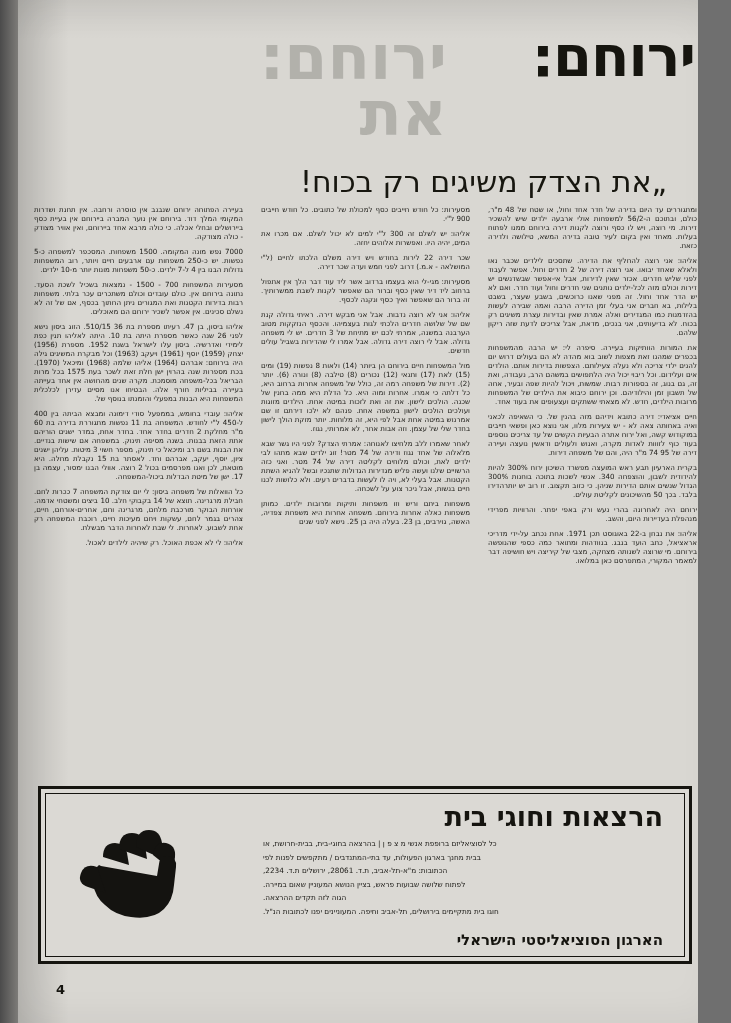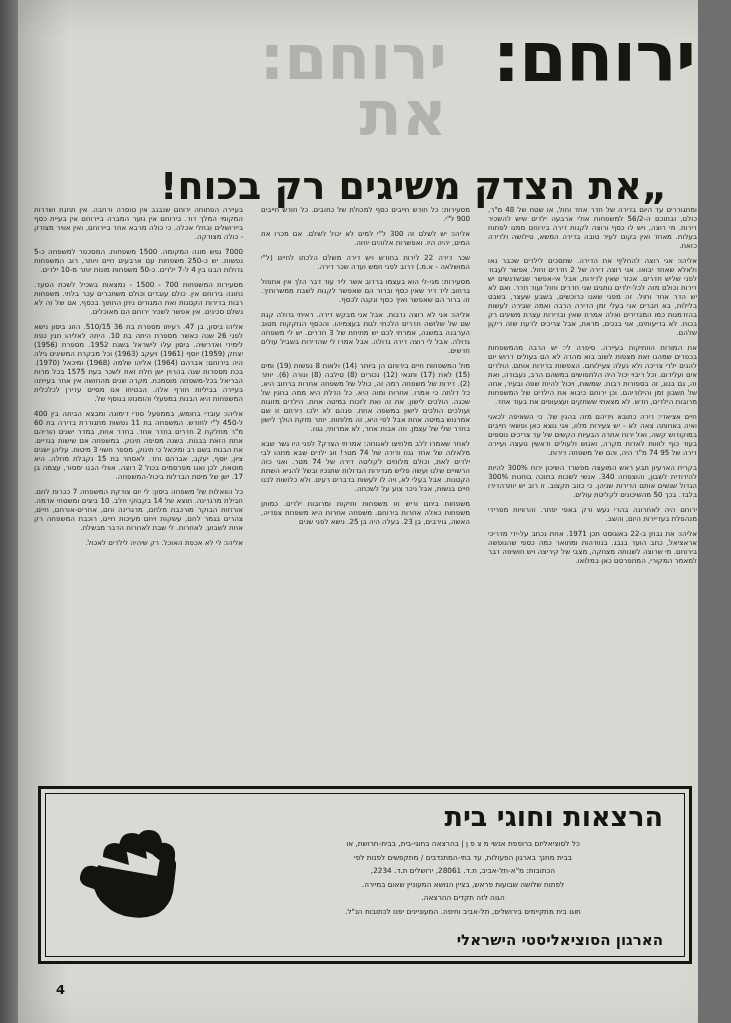--- a/index.html
+++ b/index.html
@@ -51,21 +51,21 @@
     position: absolute;
     top: 14px;
     right: 0px;
     width: 665px;
     height: 130px;
   }
   .mast-title {
     position: absolute;
     top: 6px;
     right: 2px;
-    font-size: 69px;
+    font-size: 56px;
     line-height: 74px;
     font-weight: bold;
     letter-spacing: -1px;
     color: #16150f;
     font-family: "DejaVu Sans", sans-serif;
   }
   .mast-ghost {
     position: absolute;
     top: 16px;
     right: 250px;
@@ -76,22 +76,22 @@
     font-weight: bold;
     color: rgba(90,88,84,0.30);
     font-family: "DejaVu Sans", sans-serif;
     overflow: hidden;
     text-align: right;
   }
   .mast-sub {
     position: absolute;
     top: 150px;
     right: 30px;
-    font-size: 38px;
-    font-weight: bold;
+    font-size: 30px;
+    font-weight: normal;
     color: #17160f;
     font-family: "DejaVu Sans", sans-serif;
   }
 
   
   .columns {
     position: absolute;
     top: 205px;
     right: 0px;
     width: 665px;
@@ -136,21 +136,21 @@
     color: #15140f;
     font-family: "DejaVu Sans", sans-serif;
   }
   .ad-body {
     position: absolute;
     top: 50px;
     right: 26px;
     width: 400px;
     font-size: 7.3px;
     line-height: 10.5px;
-    text-align: center;
+    text-align: left;
     color: #1b1a16;
     font-family: "DejaVu Sans", sans-serif;
   }
   .ad-body p { margin: 0 0 3px 0; }
   .ad-footer {
     position: absolute;
     bottom: 12px;
     right: 26px;
     font-size: 15px;
     font-weight: bold;

